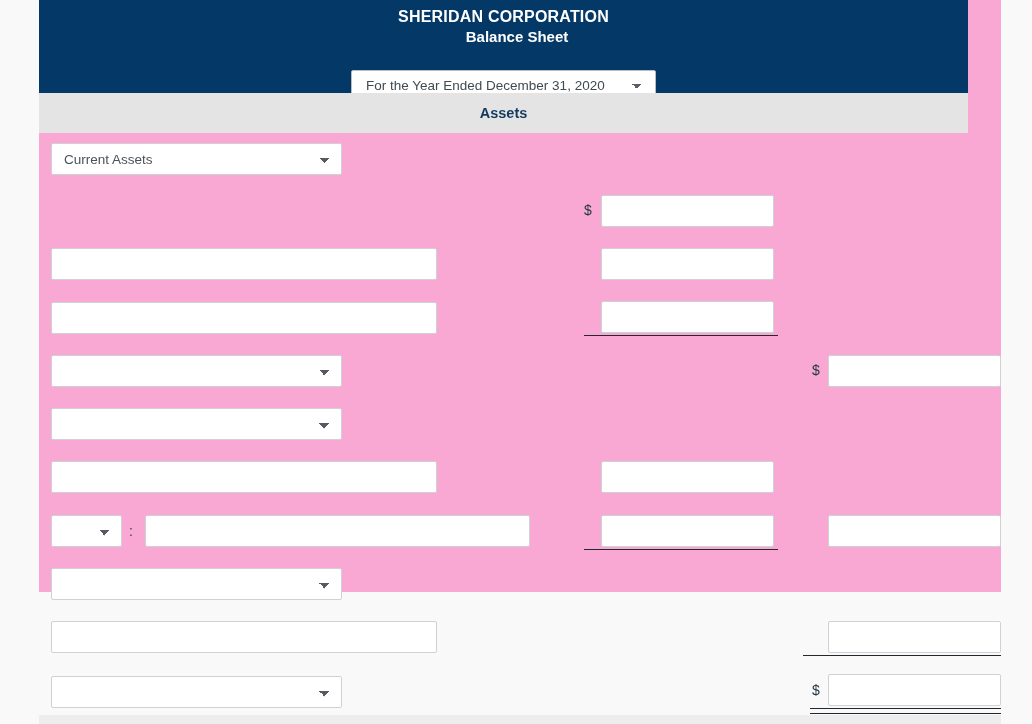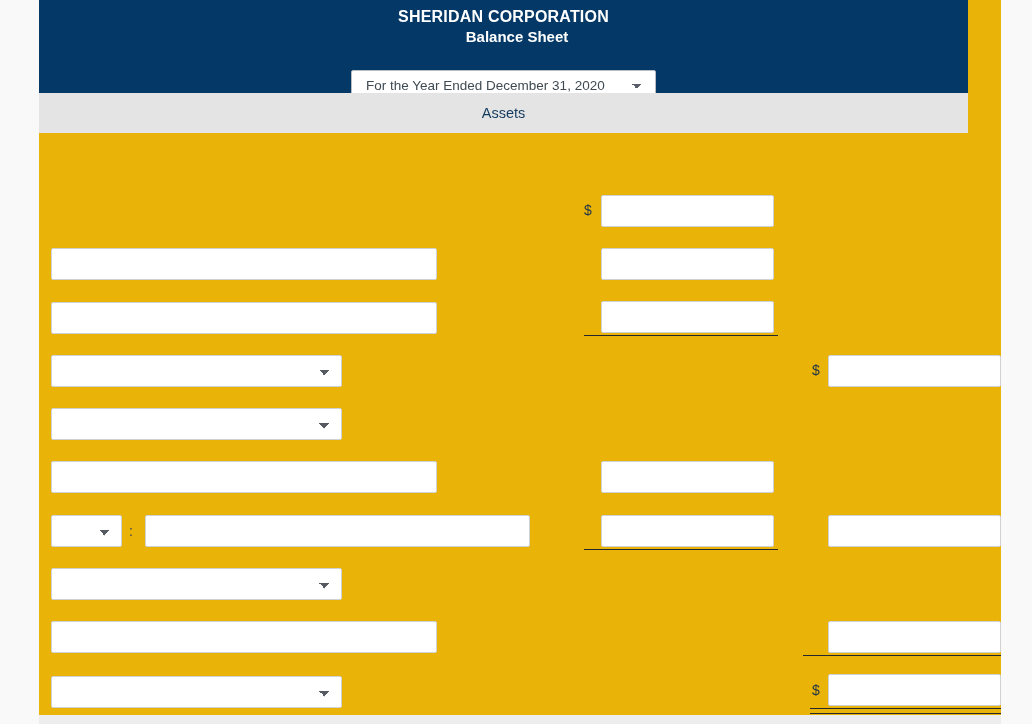--- a/index.html
+++ b/index.html
@@ -18,22 +18,22 @@
     height: 724px;
     background: #f9f9f9;
   }
 
   
   .panel {
     position: absolute;
     left: 39px;
     top: 0;
     width: 962px;
-    height: 715px;
-    background: #eab308;
+    height: 592px;
+    background: #f9a8d4;
   }
 
   .panel-foot {
     position: absolute;
     left: 39px;
     top: 715px;
     width: 962px;
     height: 9px;
     background: #ededed;
   }
@@ -96,21 +96,21 @@
   
   .band {
     position: absolute;
     left: 0px;
     top: 93px;
     width: 929px;
     height: 40px;
     background: #e4e4e4;
     color: #123a5e;
     font-size: 14.5px;
-    font-weight: normal;
+    font-weight: bold;
     display: flex;
     align-items: center;
     justify-content: center;
   }
 
   
   .ctl {
     position: absolute;
     box-sizing: border-box;
     border: 1px solid #cfd2d4;
@@ -179,20 +179,23 @@
         <select class="period">
           <option>For the Year Ended December 31, 2020</option>
         </select>
       </div>
     </div>
 
     <div class="band">
       <span>Assets</span>
     </div>
 
+    <select class="ctl" style="left:12px; top:143px; width:291px;">
+      <option>Current Assets</option>
+    </select>
 
     <span class="dollar" style="left:545px; top:202px;">$</span>
     <input class="ctl" type="text" style="left: 562px; top: 195px; width: 173px;" value="">
 
     <input class="ctl" type="text" style="left: 12px; top: 248px; width: 386px;" value="">
     <input class="ctl" type="text" style="left: 562px; top: 248px; width: 173px;" value="">
 
     <input class="ctl" type="text" style="left: 12px; top: 302px; width: 386px;" value="">
     <input class="ctl" type="text" style="left: 562px; top: 301px; width: 173px;" value="">
     <div class="rule" style="left:545px; top:335px; width:194px;"></div>

